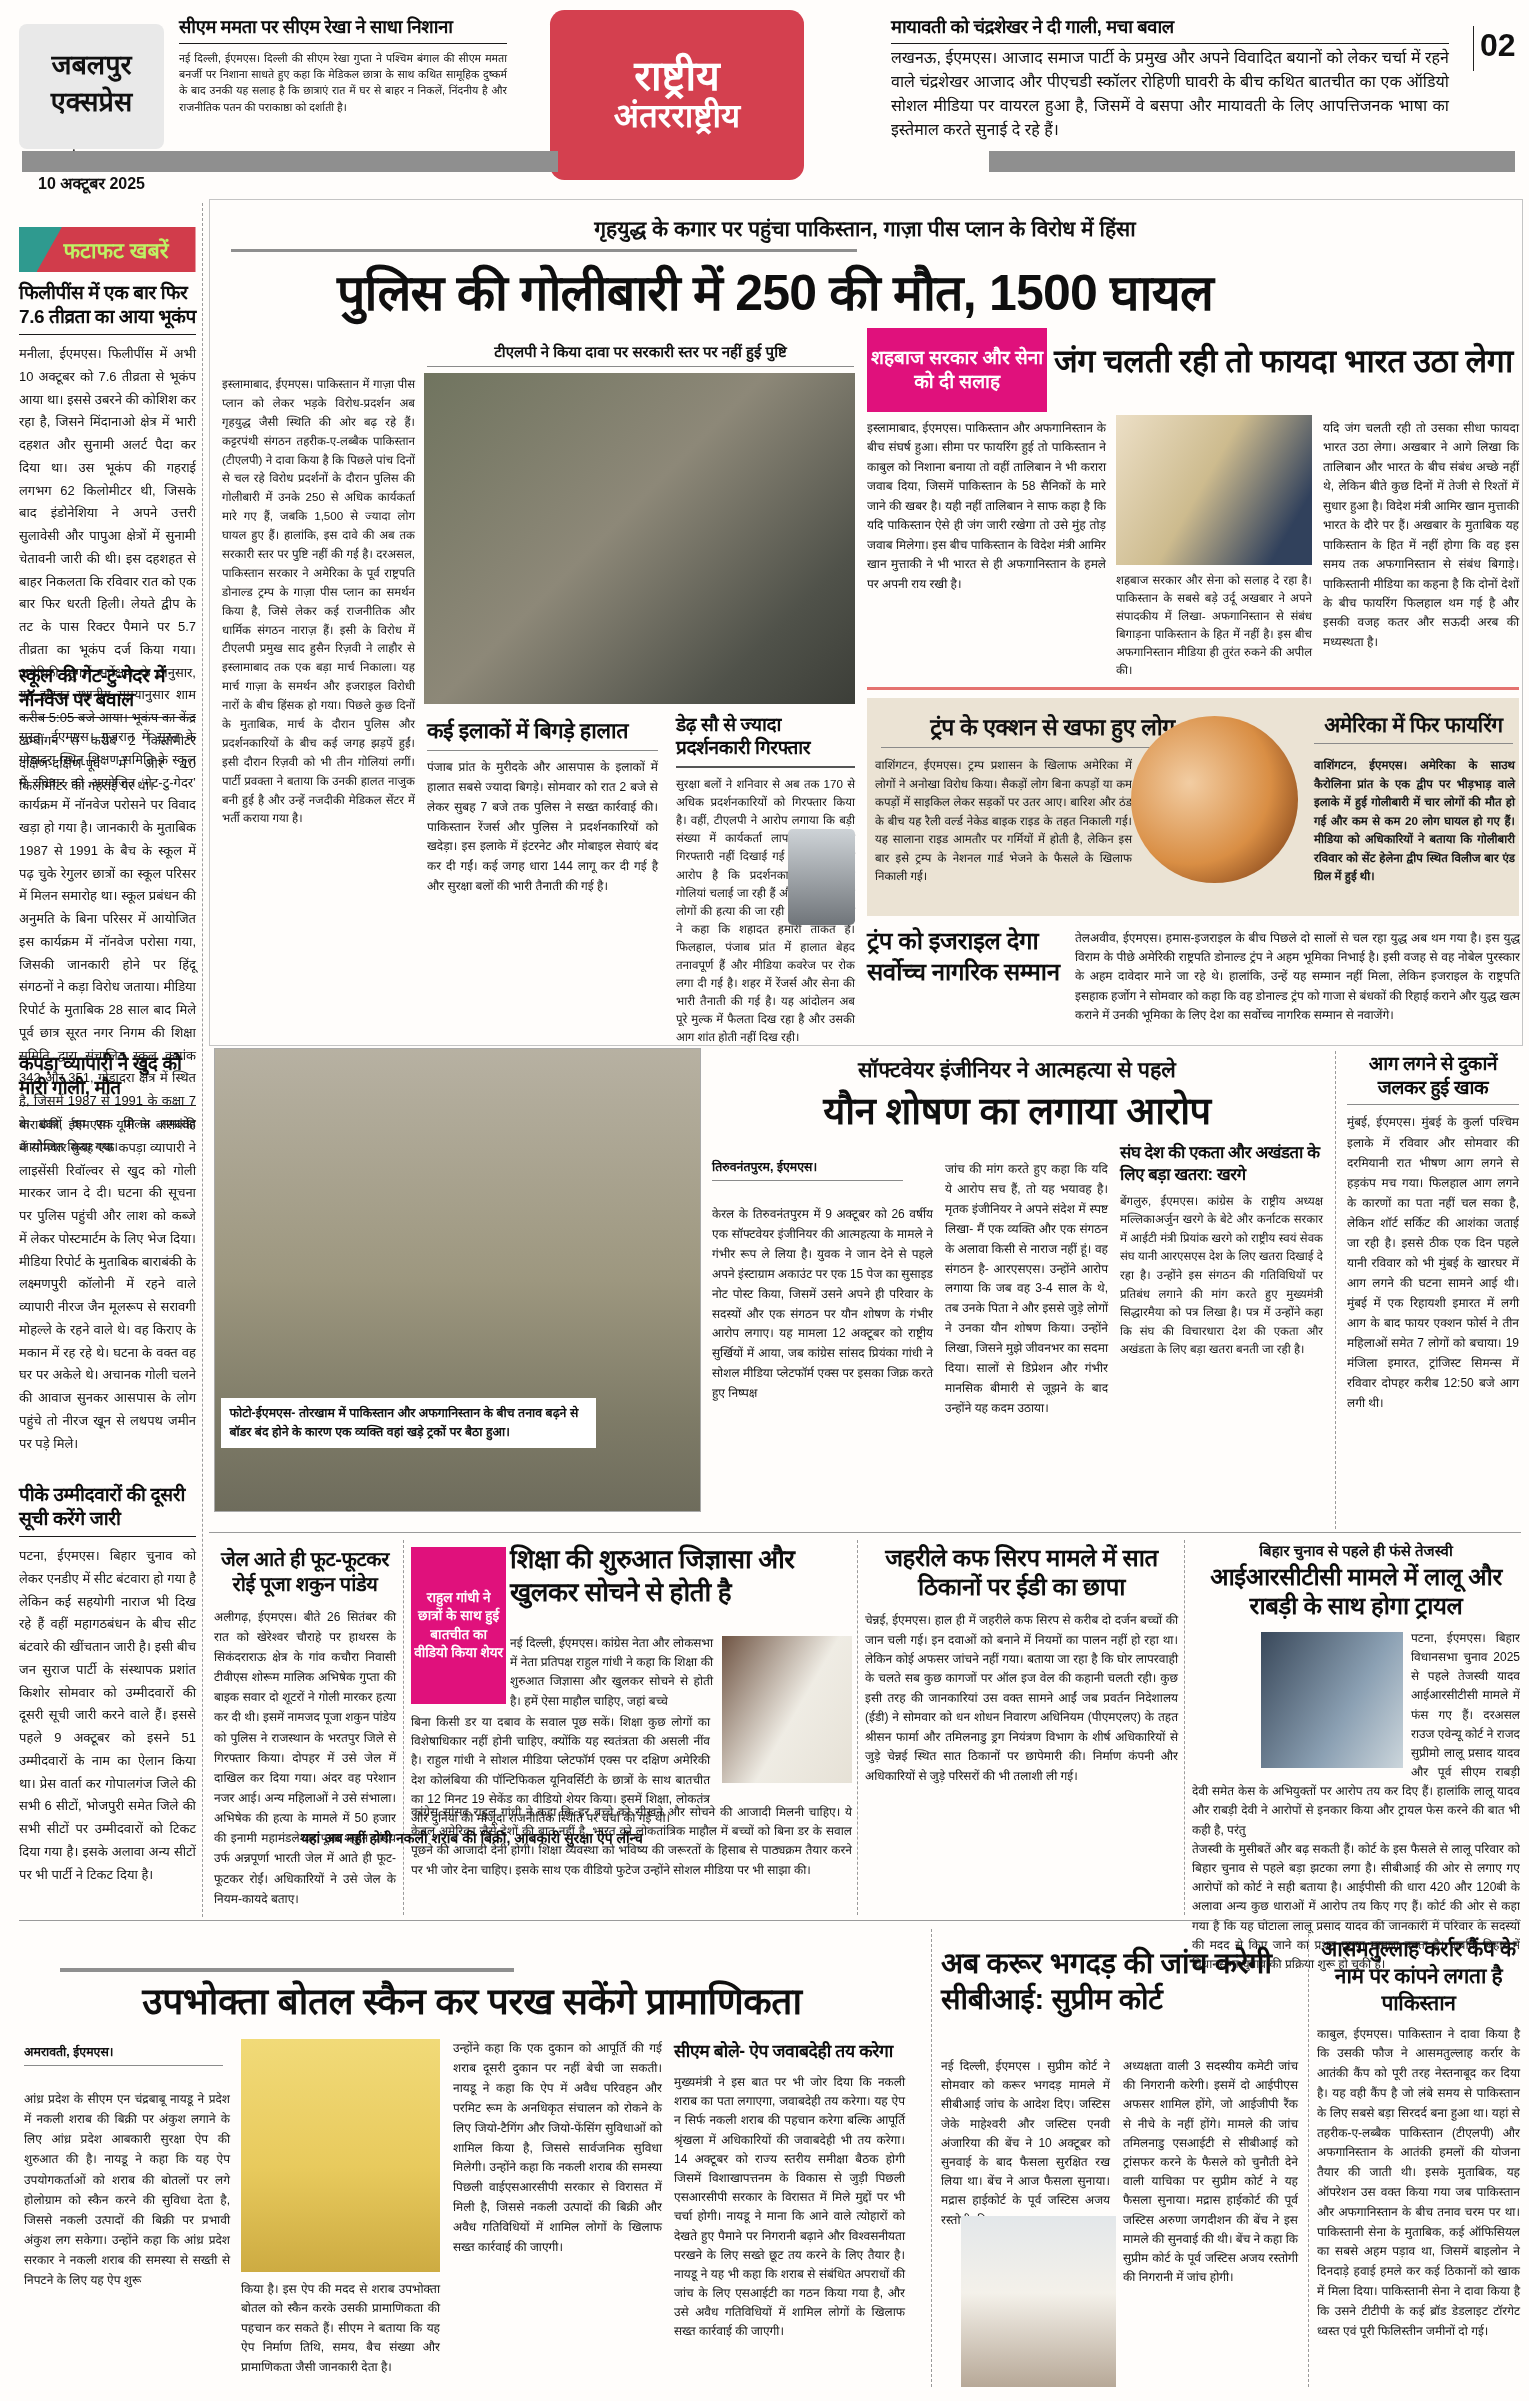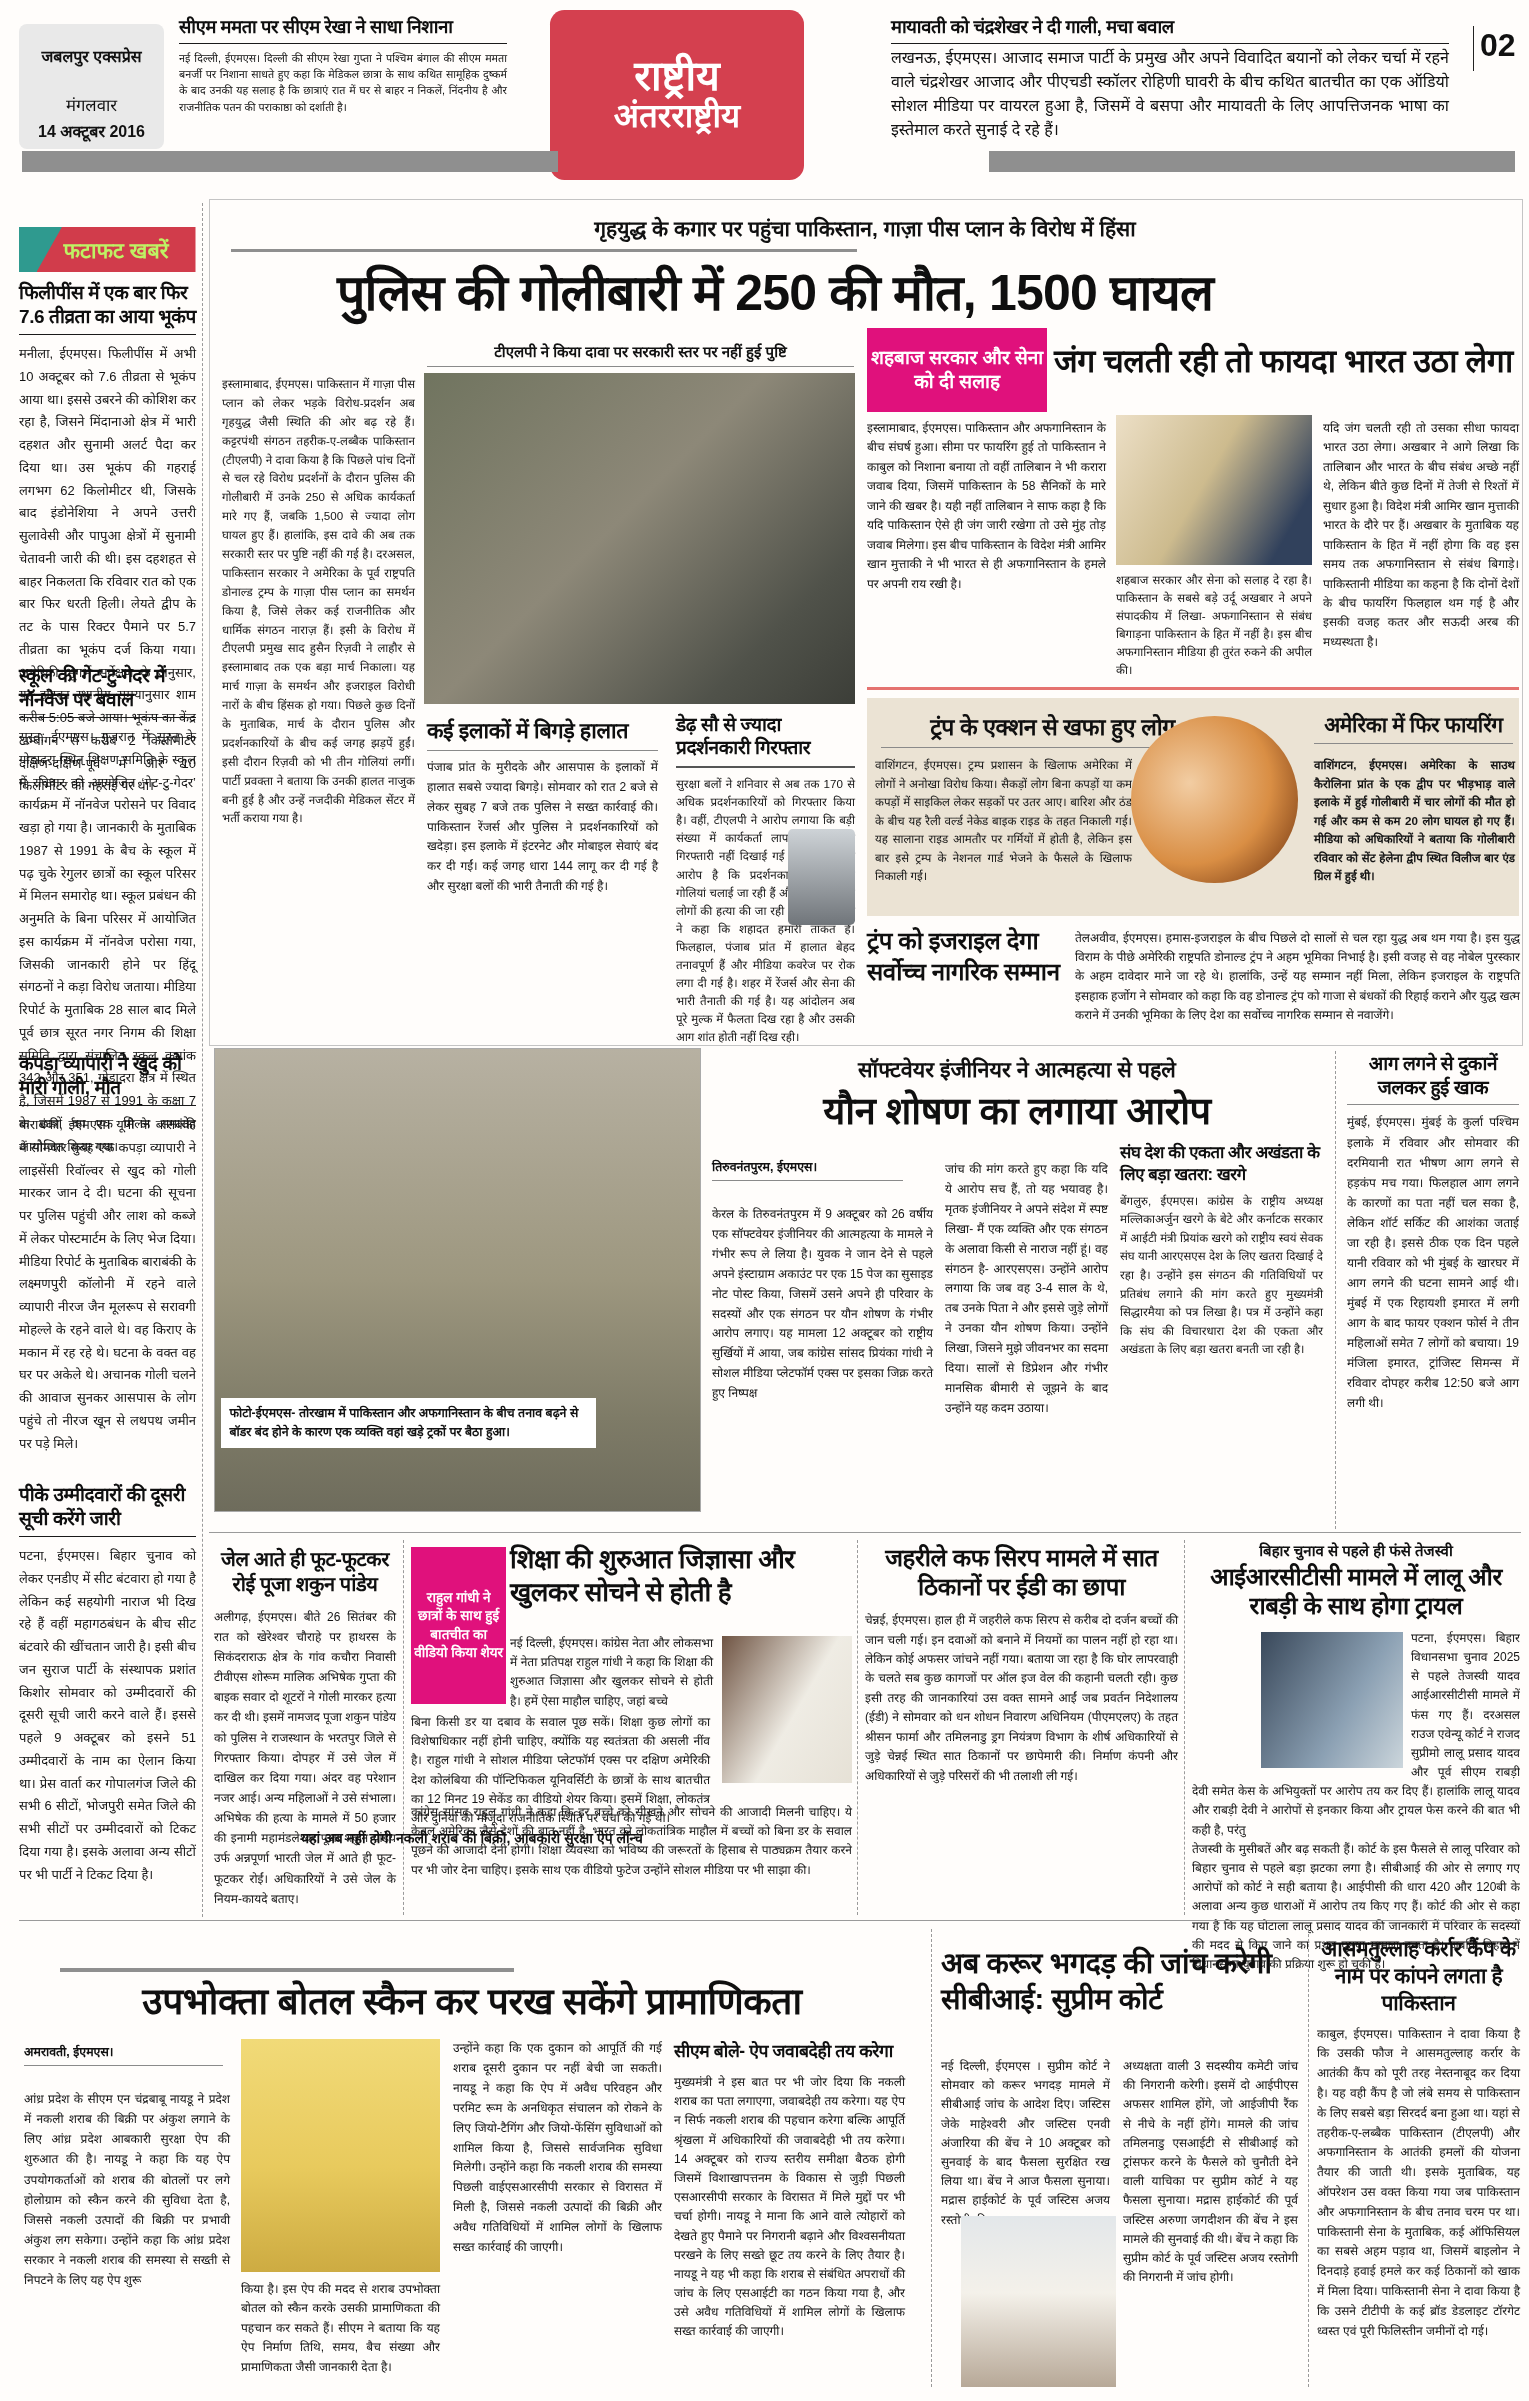--- a/index.html
+++ b/index.html
@@ -20,23 +20,23 @@
   .whitebox-caption{background:#ffffff;padding:6.4px 8px;font-weight:bold;font-size:12.4px;line-height:1.5;}
   .pinklabel{background:#e0117c;color:#fff;font-weight:bold;display:flex;align-items:center;justify-content:center;text-align:center;}
   .headline{color:#0f0f0f;font-weight:bold;letter-spacing:-0.4px;}
 </style>
 </head>
 <body>
 
 <div id="page">
 
   <div class="abs" style="left:19px;top:24px;width:145px;height:125px;background:#e9e9e9;border-radius:8px;">
-    <div class="ctr b" style="font-size:16px;margin-top:21px;">जबलपुर एक्सप्रेस</div>
+    <div class="ctr b" style="font-size:27px;margin-top:21px;">जबलपुर एक्सप्रेस</div>
     <div class="ctr" style="font-size:16.7px;margin-top:25.5px;">मंगलवार</div>
-    <div class="ctr b" style="font-size:16px;margin-top:4.8px;">14 अक्टूबर 2016</div>
+    <div class="ctr b" style="font-size:16px;margin-top:4.8px;">10 अक्टूबर 2025</div>
   </div>
 
   <div class="abs" style="left:550px;top:9.6px;width:254px;height:170px;background:#d4404f;border-radius:14.4px;display:flex;flex-direction:column;align-items:center;justify-content:center;">
     <div class="b" style="color:#fff;font-size:41px;line-height:1.05;">राष्ट्रीय</div>
     <div class="b" style="color:#fff;font-size:33px;line-height:1.1;">अंतरराष्ट्रीय</div>
   </div>
 
   <div class="abs" style="left:179px;top:12.8px;width:328px;">
     <div class="headline hrule" style="font-size:18.3px;">सीएम ममता पर सीएम रेखा ने साधा निशाना</div>
     <div class="just" style="font-size:10.8px;line-height:1.5;margin-top:5.6px;">नई दिल्ली, ईएमएस। दिल्ली की सीएम रेखा गुप्ता ने पश्चिम बंगाल की सीएम ममता बनर्जी पर निशाना साधते हुए कहा कि मेडिकल छात्रा के साथ कथित सामूहिक दुष्कर्म के बाद उनकी यह सलाह है कि छात्राएं रात में घर से बाहर न निकलें, निंदनीय है और राजनीतिक पतन की पराकाष्ठा को दर्शाती है।</div>

